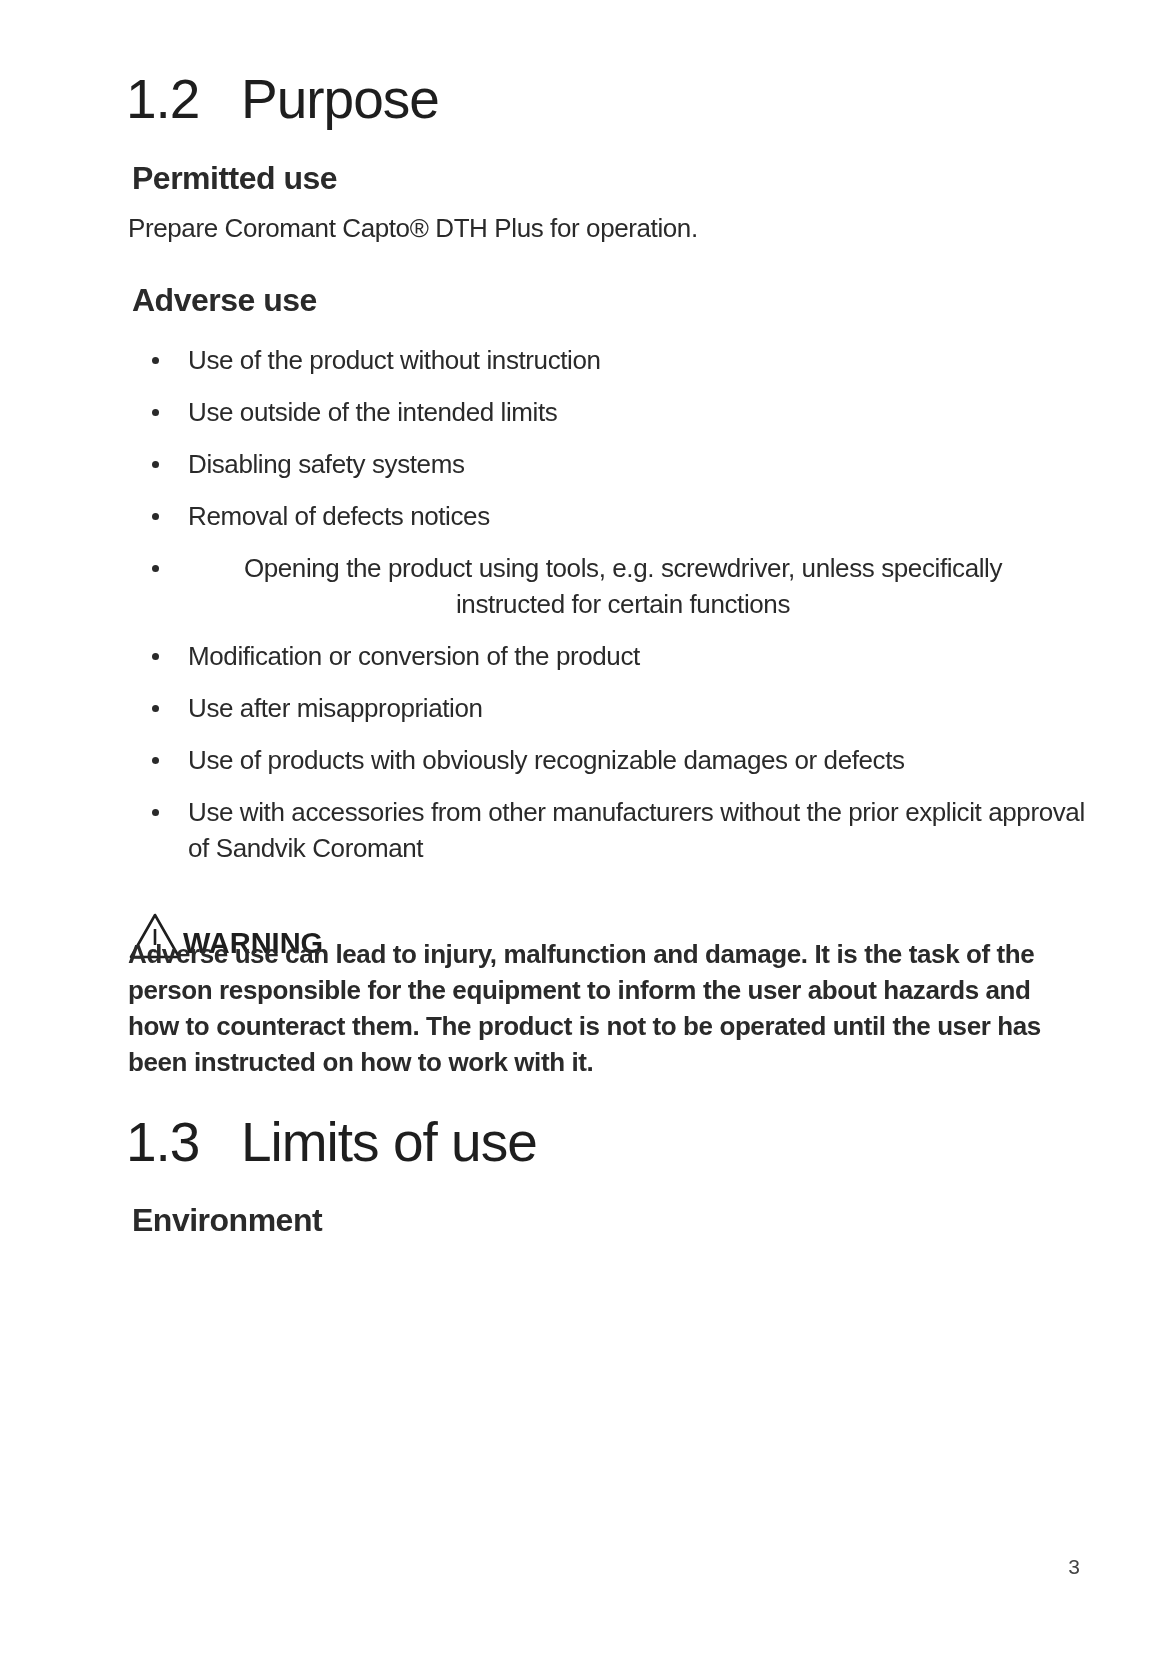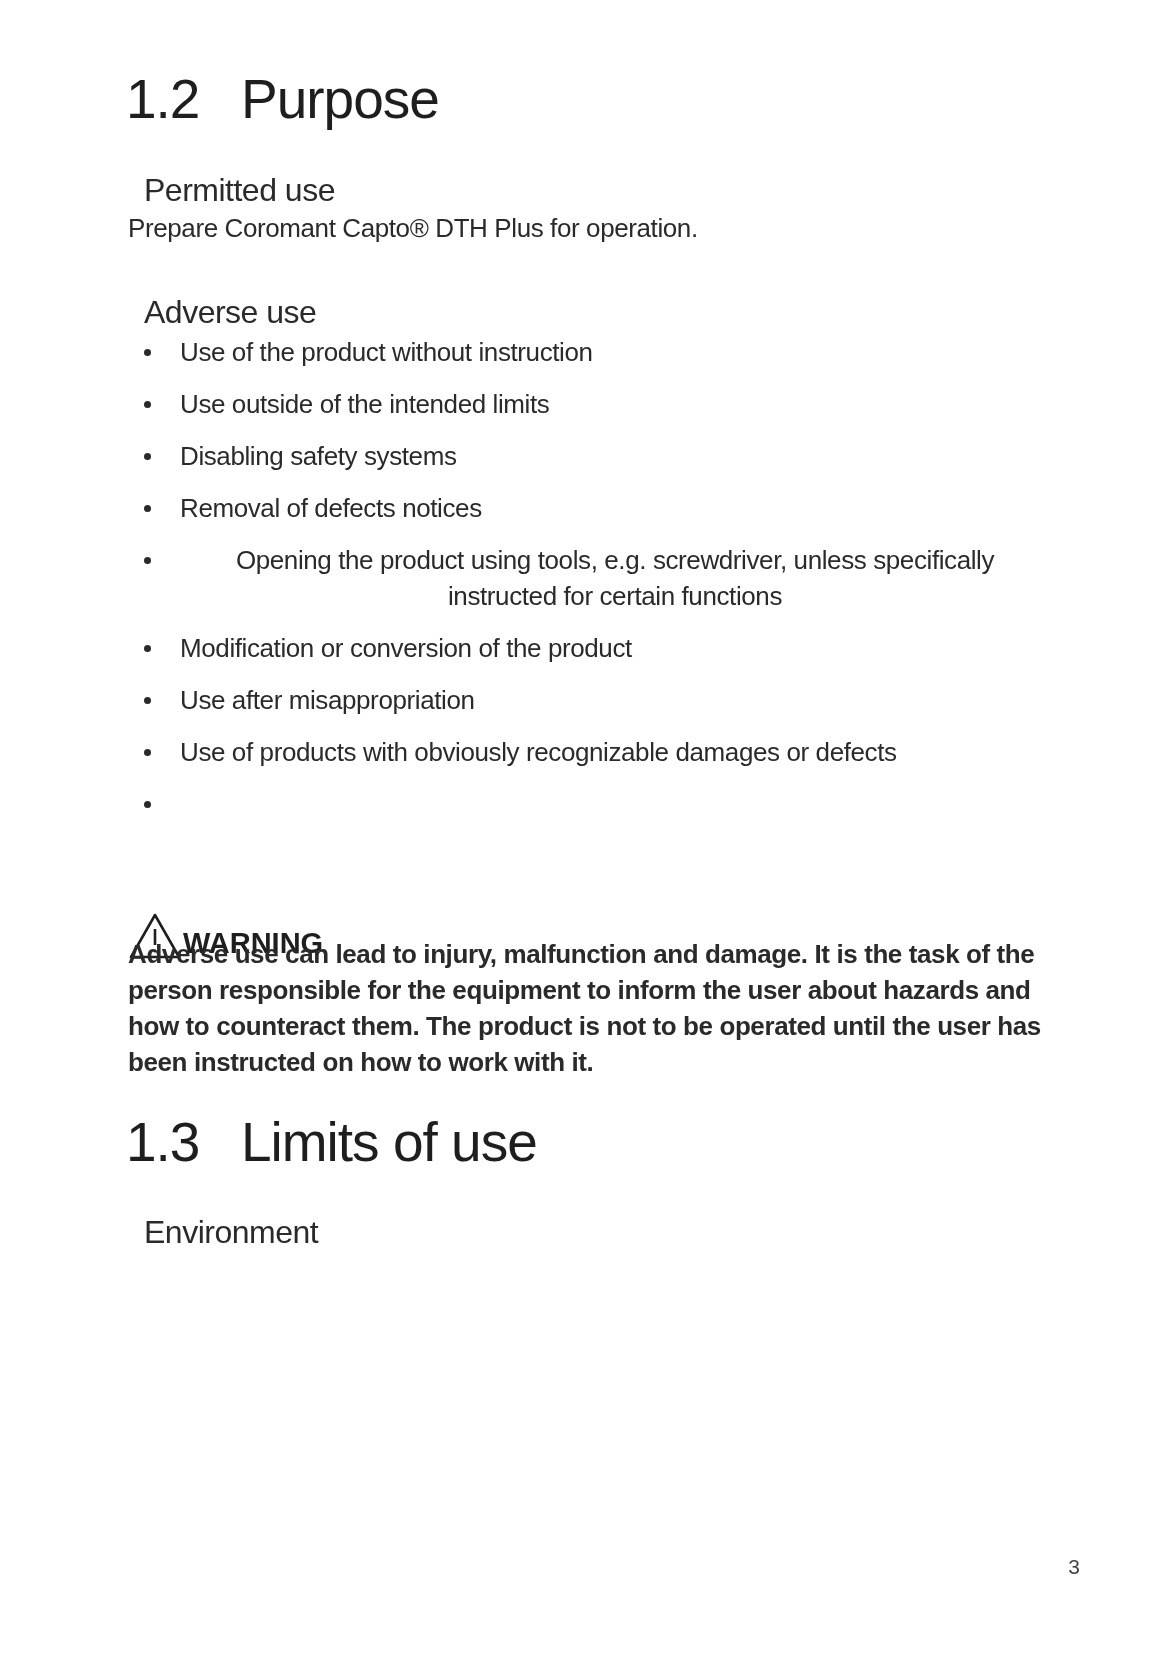--- a/index.html
+++ b/index.html
@@ -7,28 +7,28 @@
     width: 1165px; height: 1654px; position: relative; overflow: hidden;
     font-family: "Liberation Sans", sans-serif; color: #1f1f1f;
   }
   .page { position: absolute; left: 0; top: 0; width: 1165px; height: 1272px; }
   .h1 {
     position: absolute; left: 126px; font-size: 55px; font-weight: normal;
     letter-spacing: -1px; color: #1e1e1e; margin: 0; line-height: 1;
   }
   .h1 .num { display: inline-block; width: 115px; }
   .h2 {
-    position: absolute; left: 128px; font-size: 32px; font-weight: normal;
-    color: #2a2a2a; margin: 16px; line-height: 1; letter-spacing: -0.5px;
+    position: absolute; left: 128px; font-size: 32px; font-weight: bold;
+    color: #2a2a2a; margin: 4px; line-height: 1; letter-spacing: -0.5px;
   }
   .p {
     position: absolute; left: 128px; font-size: 26px; color: #2a2a2a;
     margin: 0; line-height: 36px; letter-spacing: -0.4px; width: 960px;
   }
-  ul.bullets { position: absolute; left: 128px; top: 330px; margin: 4px; padding: 0; list-style: none; width: 960px; }
+  ul.bullets { position: absolute; left: 128px; top: 330px; margin: 12px; padding: 0; list-style: none; width: 960px; }
   ul.bullets li {
     position: relative; padding-left: 48px; font-size: 26px; color: #2a2a2a;
     line-height: 36px; margin-bottom: 16px; letter-spacing: -0.4px;
   }
   ul.bullets li .dot {
     position: absolute; left: 12px; top: 15px; width: 7px; height: 7px;
     border-radius: 50%; background: #2a2a2a;
   }
   .warn-head { position: absolute; left: 128px; top: 912px; display: flex; align-items: flex-end; }
   .warn-head svg { width: 54px; height: 48px; }
@@ -49,21 +49,21 @@
 
   <ul class="bullets">
     <li><span class="dot"></span><span>Use of the product without instruction</span></li>
     <li><span class="dot"></span><span>Use outside of the intended limits</span></li>
     <li><span class="dot"></span><span>Disabling safety systems</span></li>
     <li><span class="dot"></span><span>Removal of defects notices</span></li>
     <li style="width:870px;text-align:center;"><span class="dot"></span><span>Opening the product using tools, e.g. screwdriver, unless specifically instructed for certain functions</span></li>
     <li><span class="dot"></span><span>Modification or conversion of the product</span></li>
     <li><span class="dot"></span><span>Use after misappropriation</span></li>
     <li><span class="dot"></span><span>Use of products with obviously recognizable damages or defects</span></li>
-    <li style="width:920px;"><span class="dot"></span></li>
+    <li style="width:920px;"><span class="dot"></span><span>Use with accessories from other manufacturers without the prior explicit approval of Sandvik Coromant</span></li>
   </ul>
 
   <div class="warn-head">
     <svg viewBox="0 0 54 48">
       <path d="M27 3 L51 45 L3 45 Z" fill="none" stroke="#1e1e1e" stroke-width="2.6" stroke-linejoin="round"></path>
       <line x1="27" y1="17" x2="27" y2="33" stroke="#1e1e1e" stroke-width="2.6"></line>
       <circle cx="27" cy="39" r="1.6" fill="#1e1e1e"></circle>
     </svg>
     <span class="warn-label">WARNING</span>
   </div>

